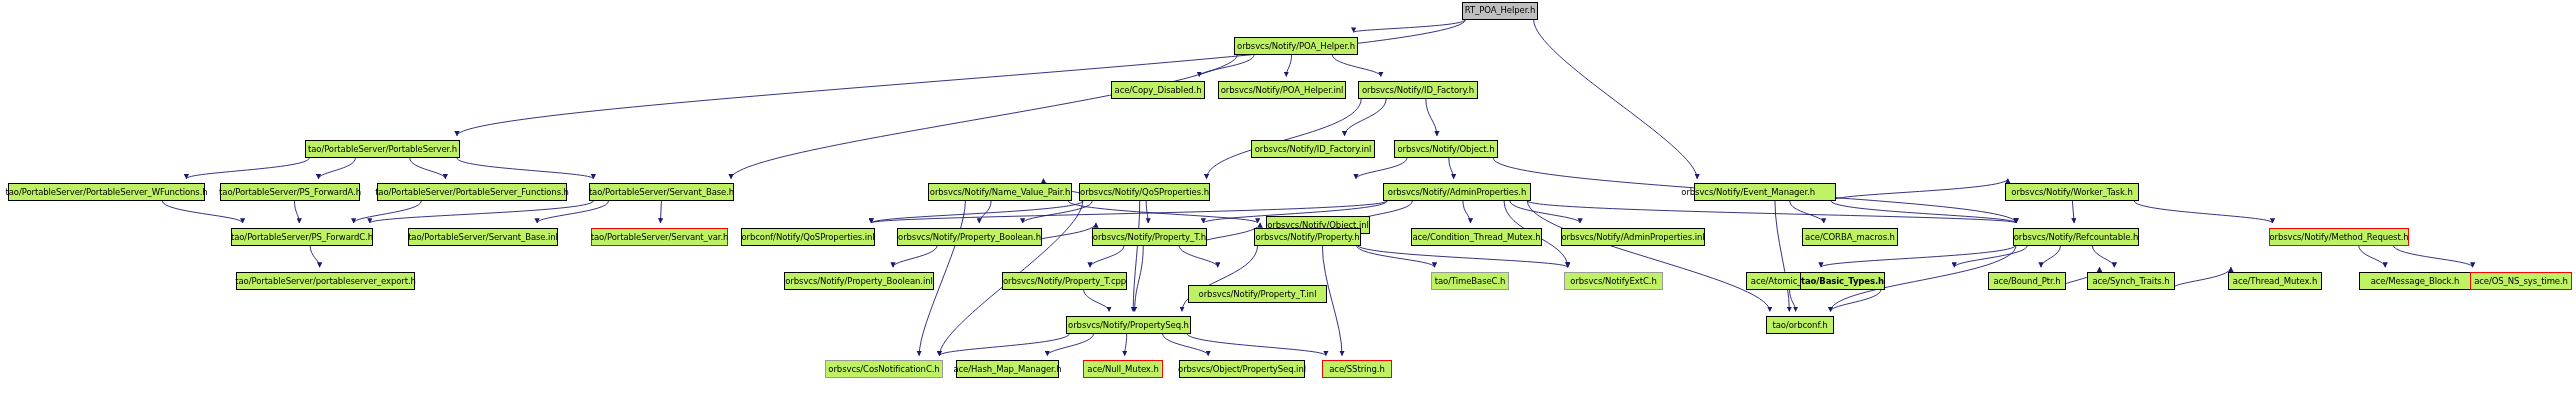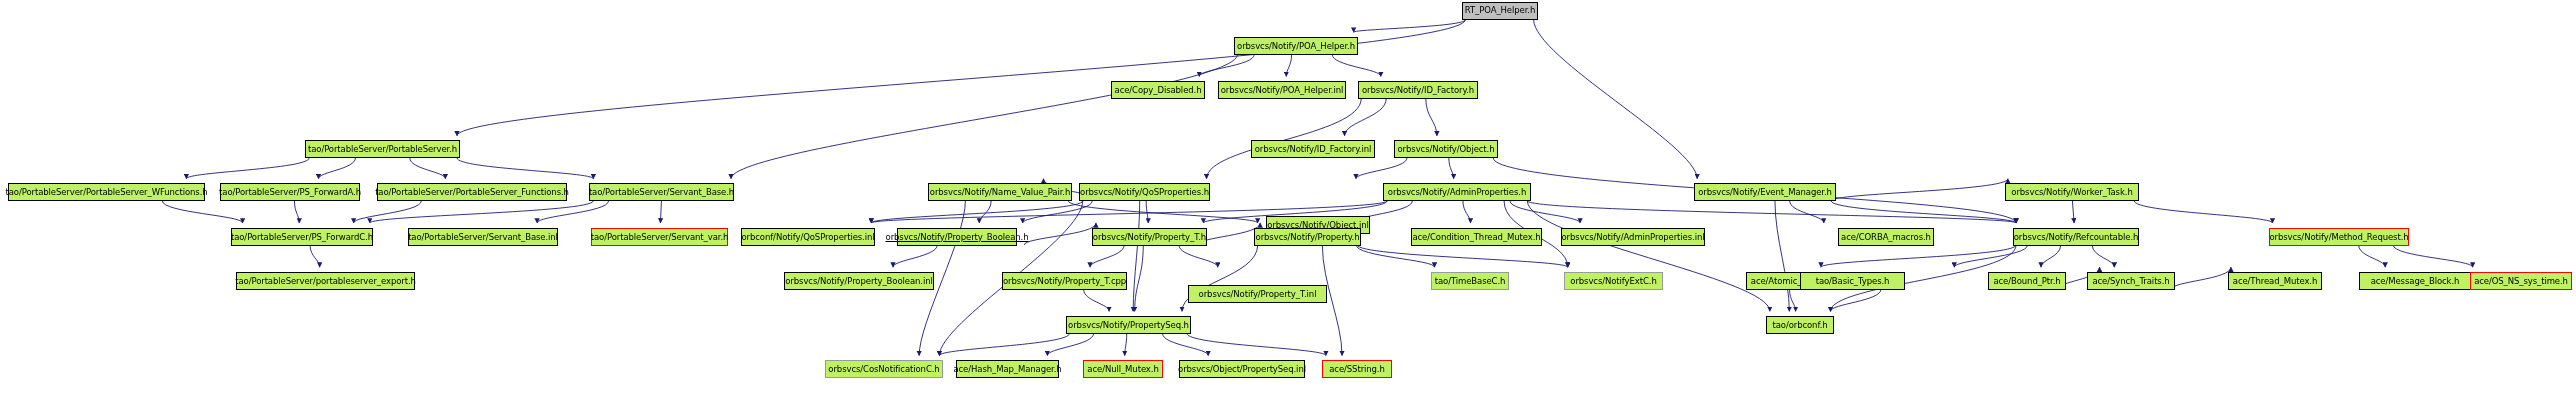--- a/index.html
+++ b/index.html
@@ -143,54 +143,54 @@
       </div>
       <div class="node" style="left: 1079px; top: 183px; width: 131px;">
         <span class="lbl">orbsvcs/Notify/QoSProperties.h</span>
       </div>
       <div class="node" style="left: 1266px; top: 183px; width: 104px; margin-top: 33px;">
         <span class="lbl">orbsvcs/Notify/Object.inl</span>
       </div>
       <div class="node" style="left: 1383px; top: 183px; width: 148px;">
         <span class="lbl">orbsvcs/Notify/AdminProperties.h</span>
       </div>
-      <div class="node" style="left: 1694px; top: 183px; width: 142px;">
+      <div class="node" style="left: 1694px; top: 183px; width: 142px; justify-content: flex-end;">
         <span class="lbl">orbsvcs/Notify/Event_Manager.h</span>
       </div>
       <div class="node" style="left: 2005px; top: 183px; width: 134px;">
         <span class="lbl">orbsvcs/Notify/Worker_Task.h</span>
       </div>
       <div class="node" style="left: 231px; top: 228px; width: 142px;">
         <span class="lbl">tao/PortableServer/PS_ForwardC.h</span>
       </div>
       <div class="node" style="left: 408px; top: 228px; width: 150px;">
         <span class="lbl">tao/PortableServer/Servant_Base.inl</span>
       </div>
       <div class="node red" style="left: 591px; top: 228px; width: 137px;">
         <span class="lbl">tao/PortableServer/Servant_var.h</span>
       </div>
       <div class="node" style="left: 741px; top: 228px; width: 134px;">
         <span class="lbl">orbconf/Notify/QoSProperties.inl</span>
       </div>
-      <div class="node" style="left: 897px; top: 228px; width: 120px; text-decoration: underline;">
+      <div class="node" style="left: 897px; top: 228px; width: 145px;">
         <span class="lbl">orbsvcs/Notify/Property_Boolean.h</span>
       </div>
       <div class="node" style="left: 1092px; top: 228px; width: 115px;">
         <span class="lbl">orbsvcs/Notify/Property_T.h</span>
       </div>
       <div class="node" style="left: 1254px; top: 228px; width: 107px;">
         <span class="lbl">orbsvcs/Notify/Property.h</span>
       </div>
       <div class="node" style="left: 1411px; top: 228px; width: 131px; text-align: right;">
         <span class="lbl">ace/Condition_Thread_Mutex.h</span>
       </div>
       <div class="node" style="left: 1561px; top: 228px; width: 144px;">
         <span class="lbl">orbsvcs/Notify/AdminProperties.inl</span>
       </div>
-      <div class="node" style="left: 1802px; top: 228px; width: 96px; margin-left: 36px;">
+      <div class="node" style="left: 1802px; top: 228px; width: 96px;">
         <span class="lbl">ace/CORBA_macros.h</span>
       </div>
       <div class="node" style="left: 2013px; top: 228px; width: 126px;">
         <span class="lbl">orbsvcs/Notify/Refcountable.h</span>
       </div>
       <div class="node red" style="left: 2269px; top: 228px; width: 140px;">
         <span class="lbl">orbsvcs/Notify/Method_Request.h</span>
       </div>
       <div class="node" style="left: 236px; top: 272px; width: 179px;">
         <span class="lbl">tao/PortableServer/portableserver_export.h</span>
@@ -206,21 +206,21 @@
       </div>
       <div class="node grey" style="left: 1431px; top: 272px; width: 78px;">
         <span class="lbl">tao/TimeBaseC.h</span>
       </div>
       <div class="node grey" style="left: 1564px; top: 272px; width: 99px;">
         <span class="lbl">orbsvcs/NotifyExtC.h</span>
       </div>
       <div class="node" style="left: 1746px; top: 272px; width: 80px;">
         <span class="lbl">ace/Atomic_Op.h</span>
       </div>
-      <div class="node" style="left: 1800px; top: 272px; width: 105px;">
+      <div class="node" style="left: 1800px; top: 272px; width: 85px; font-weight: bold;">
         <span class="lbl">tao/Basic_Types.h</span>
       </div>
       <div class="node" style="left: 1988px; top: 272px; width: 78px;">
         <span class="lbl">ace/Bound_Ptr.h</span>
       </div>
       <div class="node" style="left: 2087px; top: 272px; width: 88px;">
         <span class="lbl">ace/Synch_Traits.h</span>
       </div>
       <div class="node" style="left: 2228px; top: 272px; width: 94px;">
         <span class="lbl">ace/Thread_Mutex.h</span>

